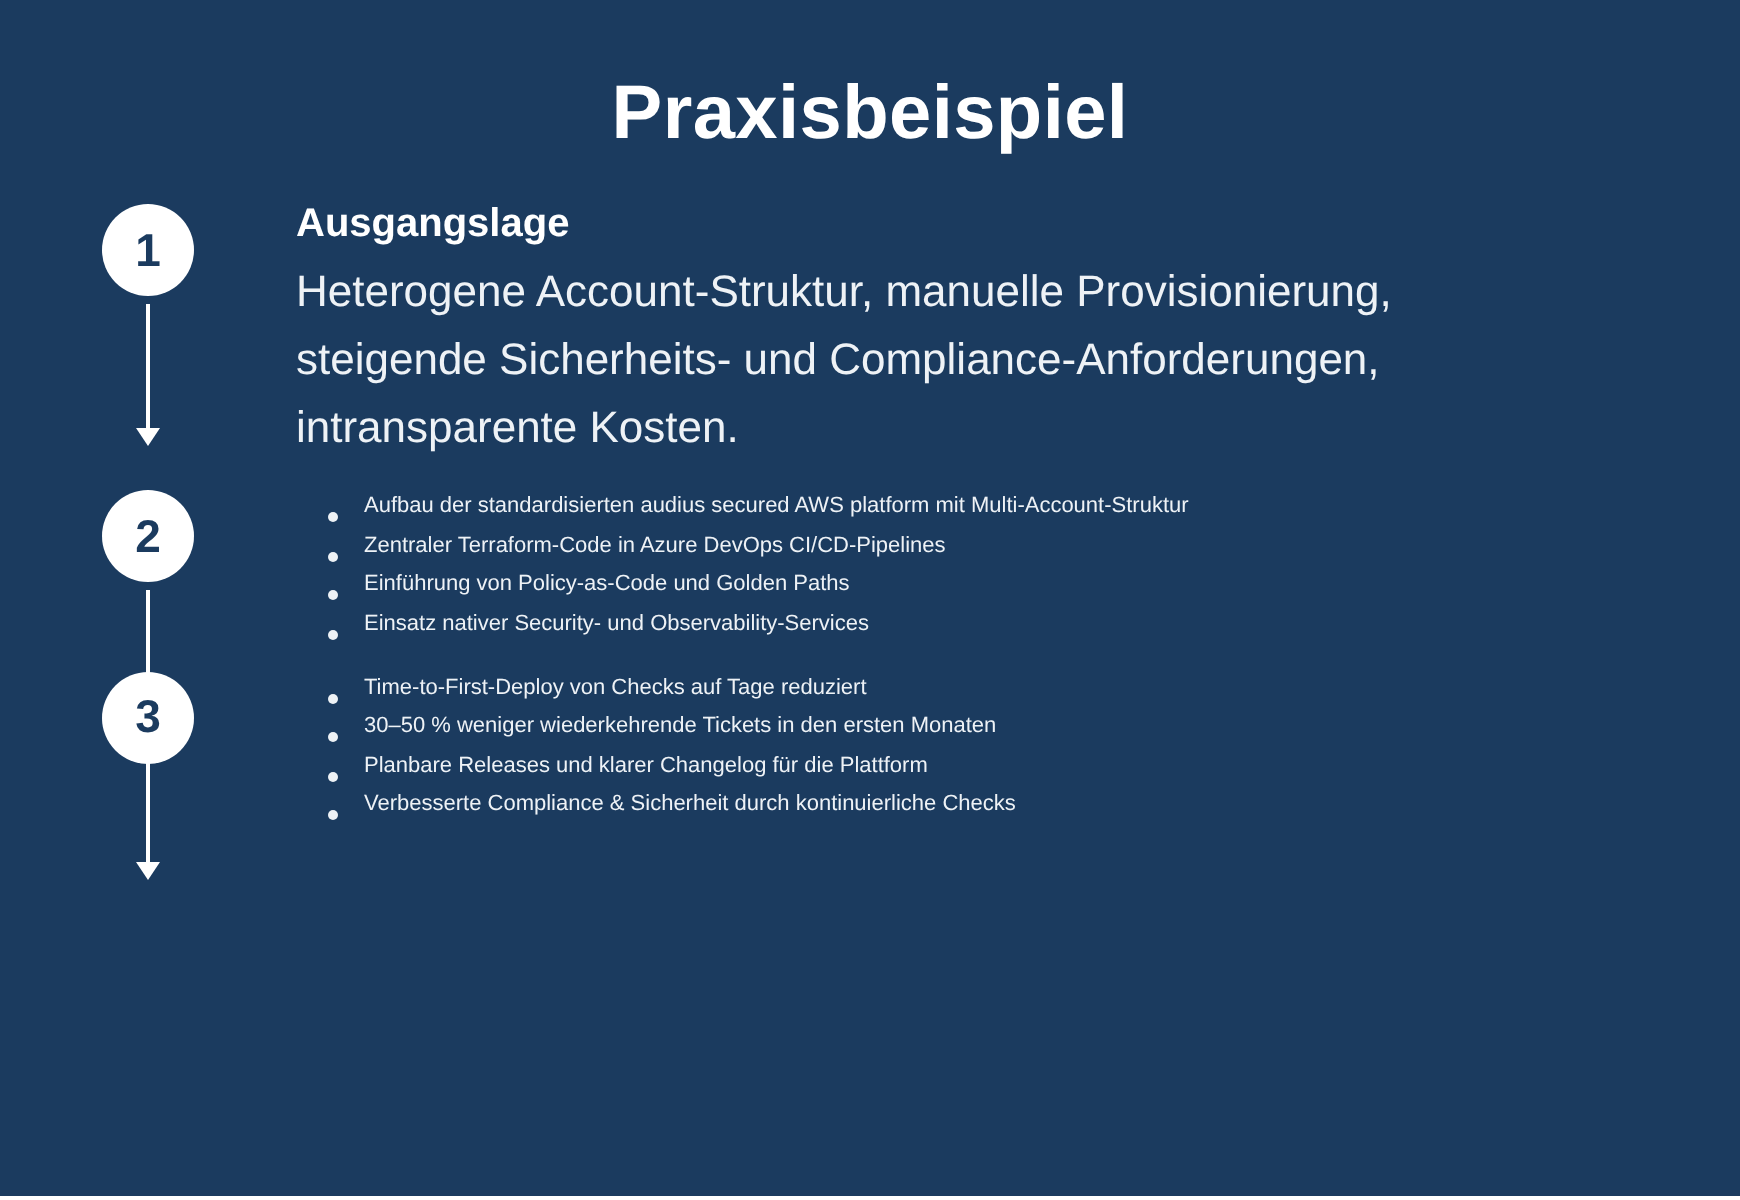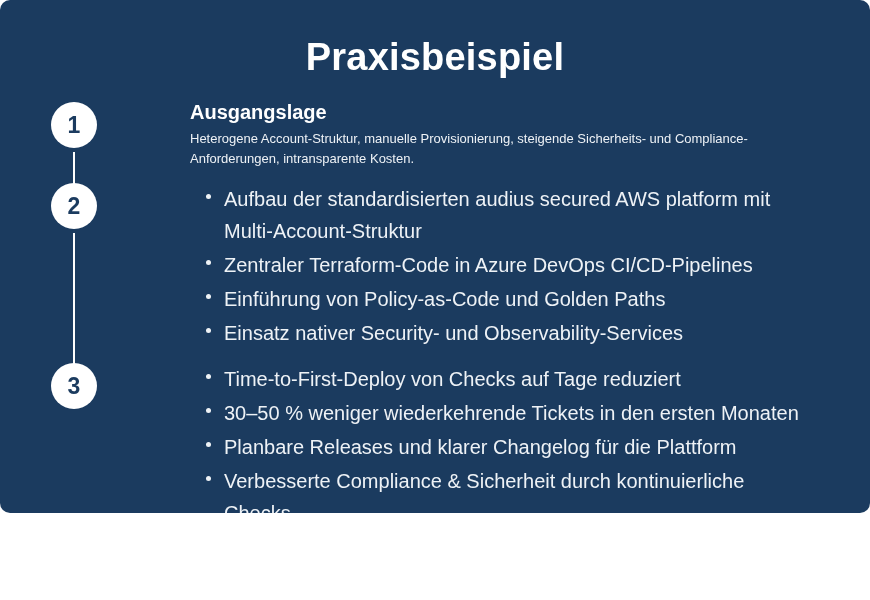--- a/index.html
+++ b/index.html
@@ -8,25 +8,24 @@
   }
   body {
     width: 870px;
     height: 600px;
     background: #ffffff;
     font-family: "Liberation Sans", sans-serif;
   }
   .slide {
     position: relative;
     width: 870px;
-    height: 513px;
+    height: 598px;
     background: #1b3b5f;
     overflow: hidden;
     box-sizing: border-box;
-    border-radius: 10px;
   }
   .slide-title {
     position: absolute;
     top: 36px;
     left: 0;
     width: 870px;
     text-align: center;
     color: #ffffff;
     font-size: 38px;
     font-weight: bold;
@@ -85,45 +84,44 @@
     left: 1px;
     width: 0;
     height: 0;
     border-left: 6px solid transparent;
     border-right: 6px solid transparent;
     border-top: 9px solid #ffffff;
   }
   .content-col {
     flex: 1 1 auto;
     padding-right: 70px;
-    margin-left: 42px;
   }
   .step-heading {
     color: #ffffff;
     font-size: 20px;
     font-weight: bold;
     margin: 0 0 4px 0;
     line-height: 1.25;
   }
   .step-paragraph {
     color: #eef2f6;
-    font-size: 13px;
+    font-size: 22px;
     line-height: 1.55;
     margin: 0;
     max-width: 630px;
   }
   ul.bullets {
     list-style: none;
     margin: 2px 0 0 0;
     padding: 0;
   }
   ul.bullets li {
     position: relative;
     color: #eef2f6;
-    font-size: 20px;
+    font-size: 11px;
     line-height: 1.6;
     padding-left: 34px;
     margin: 0 0 2px 0;
     max-width: 640px;
   }
   ul.bullets li::before {
     content: "";
     position: absolute;
     left: 16px;
     top: 11px;

